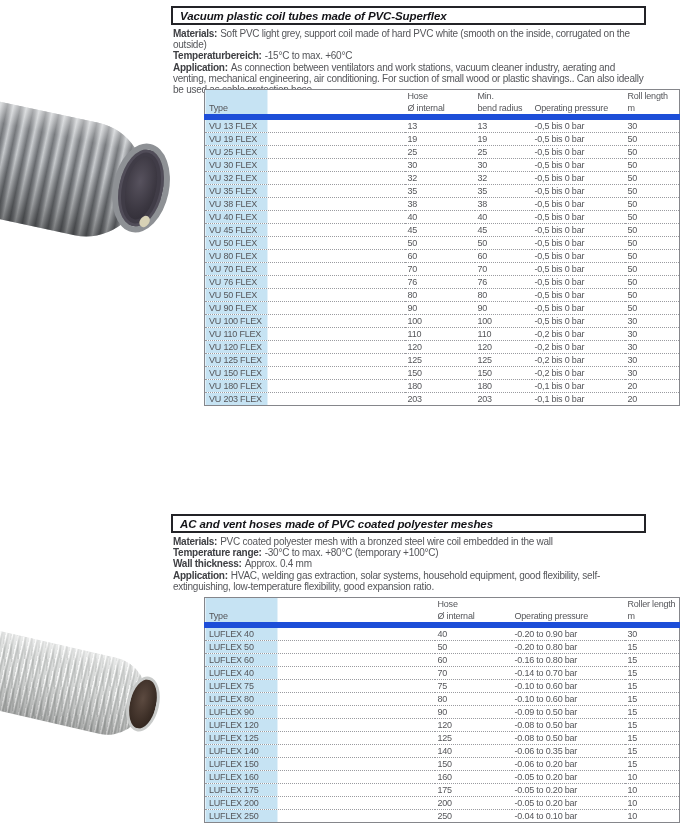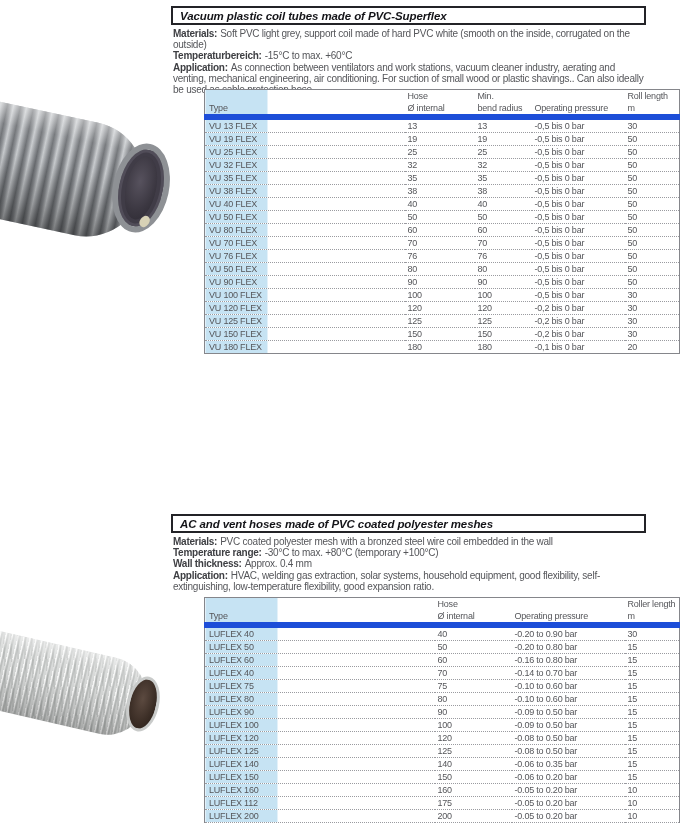--- a/index.html
+++ b/index.html
@@ -153,20 +153,27 @@
             <td>50</td>
           </tr>
           <tr>
             <td>VU 25 FLEX</td>
             <td>25</td>
             <td>25</td>
             <td>-0,5 bis 0 bar</td>
             <td>50</td>
           </tr>
           <tr>
+            <td>VU 30 FLEX</td>
+            <td>30</td>
+            <td>30</td>
+            <td>-0,5 bis 0 bar</td>
+            <td>50</td>
+          </tr>
+          <tr>
             <td>VU 32 FLEX</td>
             <td>32</td>
             <td>32</td>
             <td>-0,5 bis 0 bar</td>
             <td>50</td>
           </tr>
           <tr>
             <td>VU 35 FLEX</td>
             <td>35</td>
             <td>35</td>
@@ -181,20 +188,27 @@
             <td>50</td>
           </tr>
           <tr>
             <td>VU 40 FLEX</td>
             <td>40</td>
             <td>40</td>
             <td>-0,5 bis 0 bar</td>
             <td>50</td>
           </tr>
           <tr>
+            <td>VU 45 FLEX</td>
+            <td>45</td>
+            <td>45</td>
+            <td>-0,5 bis 0 bar</td>
+            <td>50</td>
+          </tr>
+          <tr>
             <td>VU 50 FLEX</td>
             <td>50</td>
             <td>50</td>
             <td>-0,5 bis 0 bar</td>
             <td>50</td>
           </tr>
           <tr>
             <td>VU 80 FLEX</td>
             <td>60</td>
             <td>60</td>
@@ -227,20 +241,27 @@
             <td>90</td>
             <td>90</td>
             <td>-0,5 bis 0 bar</td>
             <td>50</td>
           </tr>
           <tr>
             <td>VU 100 FLEX</td>
             <td>100</td>
             <td>100</td>
             <td>-0,5 bis 0 bar</td>
+            <td>30</td>
+          </tr>
+          <tr>
+            <td>VU 110 FLEX</td>
+            <td>110</td>
+            <td>110</td>
+            <td>-0,2 bis 0 bar</td>
             <td>30</td>
           </tr>
           <tr>
             <td>VU 120 FLEX</td>
             <td>120</td>
             <td>120</td>
             <td>-0,2 bis 0 bar</td>
             <td>30</td>
           </tr>
           <tr>
@@ -254,20 +275,27 @@
             <td>VU 150 FLEX</td>
             <td>150</td>
             <td>150</td>
             <td>-0,2 bis 0 bar</td>
             <td>30</td>
           </tr>
           <tr>
             <td>VU 180 FLEX</td>
             <td>180</td>
             <td>180</td>
+            <td>-0,1 bis 0 bar</td>
+            <td>20</td>
+          </tr>
+          <tr>
+            <td>VU 203 FLEX</td>
+            <td>203</td>
+            <td>203</td>
             <td>-0,1 bis 0 bar</td>
             <td>20</td>
           </tr>
         </tbody>
       </table>
   </section>
 
   <div class="photo photo2">
     <div class="tube tube2"></div>
     <div class="cap2"></div>
@@ -341,26 +369,20 @@
             <td>-0.10 to 0.60 bar</td>
             <td>15</td>
           </tr>
           <tr>
             <td>LUFLEX 90</td>
             <td>90</td>
             <td>-0.09 to 0.50 bar</td>
             <td>15</td>
           </tr>
           <tr>
-            <td>LUFLEX 100</td>
-            <td>100</td>
-            <td>-0.09 to 0.50 bar</td>
-            <td>15</td>
-          </tr>
-          <tr>
             <td>LUFLEX 120</td>
             <td>120</td>
             <td>-0.08 to 0.50 bar</td>
             <td>15</td>
           </tr>
           <tr>
             <td>LUFLEX 125</td>
             <td>125</td>
             <td>-0.08 to 0.50 bar</td>
             <td>15</td>
@@ -377,21 +399,21 @@
             <td>-0.06 to 0.20 bar</td>
             <td>15</td>
           </tr>
           <tr>
             <td>LUFLEX 160</td>
             <td>160</td>
             <td>-0.05 to 0.20 bar</td>
             <td>10</td>
           </tr>
           <tr>
-            <td>LUFLEX 112</td>
+            <td>LUFLEX 175</td>
             <td>175</td>
             <td>-0.05 to 0.20 bar</td>
             <td>10</td>
           </tr>
           <tr>
             <td>LUFLEX 200</td>
             <td>200</td>
             <td>-0.05 to 0.20 bar</td>
             <td>10</td>
           </tr>

